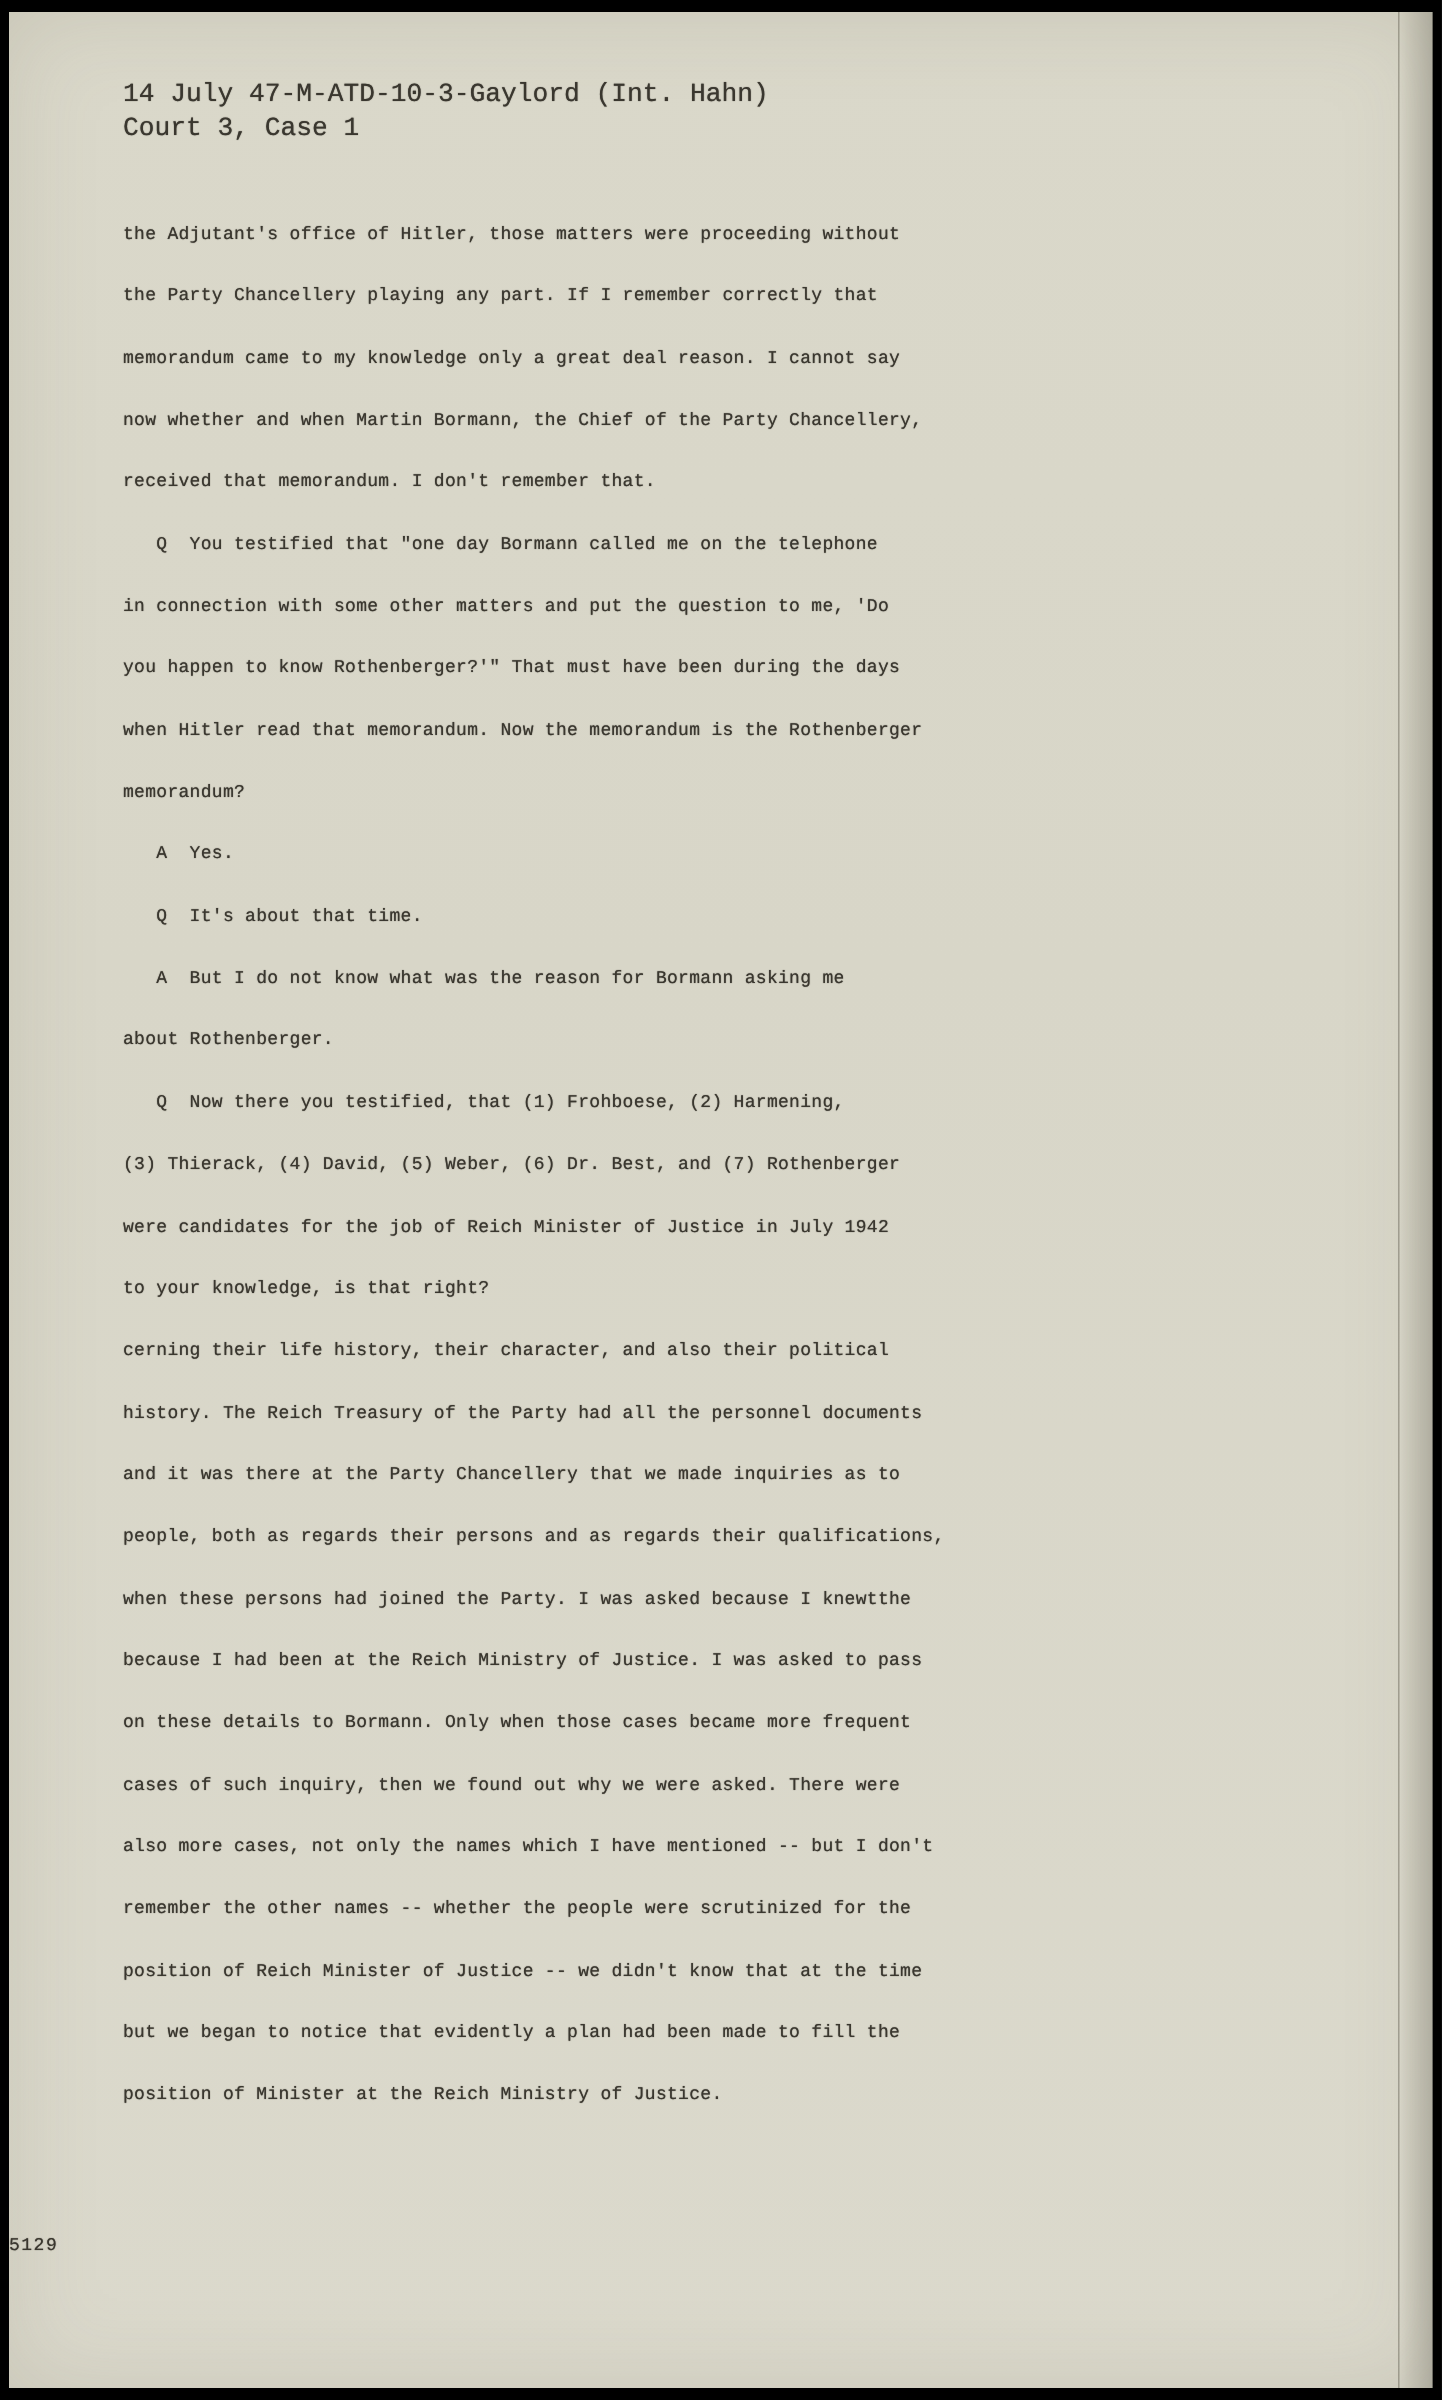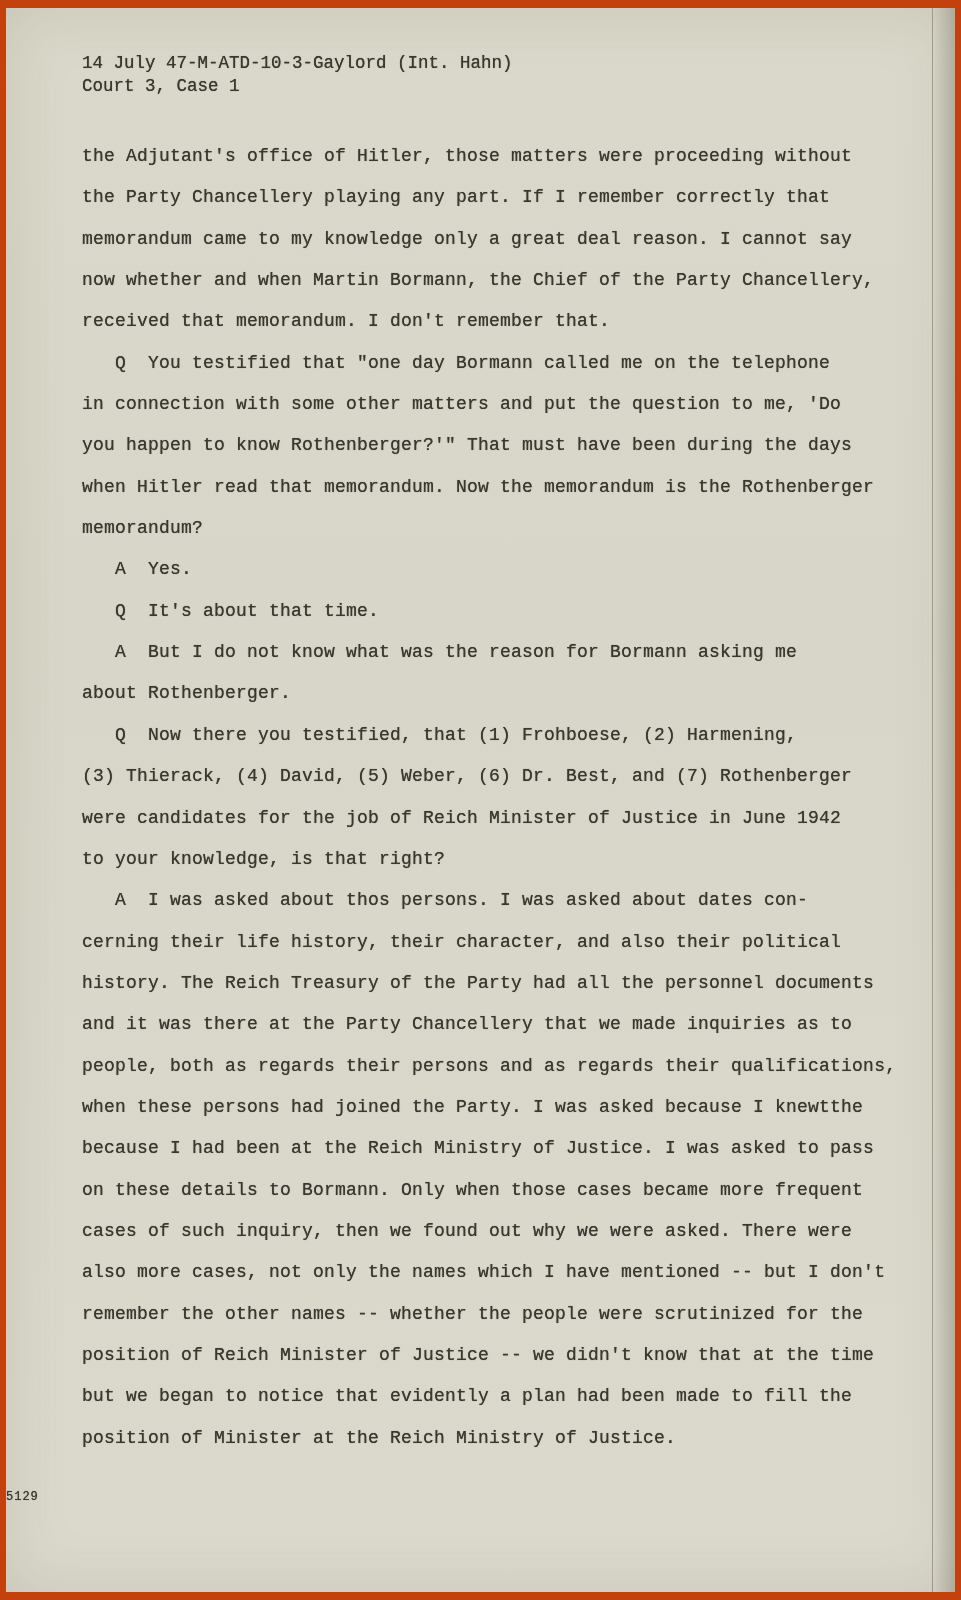--- a/index.html
+++ b/index.html
@@ -7,21 +7,21 @@
     padding: 0;
     width: 961px;
     height: 1600px;
     overflow: hidden;
     background: #131311;
   }
   .scan {
     position: relative;
     width: 961px;
     height: 1600px;
-    background: #c2410c;
+    background: #000000;
   }
   .paper {
     position: absolute;
     left: 6px;
     top: 8px;
     right: 6px;
     bottom: 8px;
     background:
       linear-gradient(180deg, #dad8ca 0%, #d8d6c8 40%, #dbd9cc 100%);
     box-shadow: inset 0 0 60px rgba(120,115,95,0.18);
@@ -53,21 +53,21 @@
   }
   .body-lines {
     position: absolute;
     left: 76px;
     top: 128px;
     right: 30px;
   }
   .line {
     height: 41.35px;
     line-height: 41.35px;
-    font-size: 18px;
+    font-size: 12px;
     white-space: pre;
     letter-spacing: 0.2px;
   }
   .page-number {
     position: absolute;
     left: 0;
     width: 100%;
     top: 1482px;
     text-align: left;
     font-size: 12px;
@@ -92,23 +92,22 @@
         <div class="line">in connection with some other matters and put the question to me, 'Do</div>
         <div class="line">you happen to know Rothenberger?'" That must have been during the days</div>
         <div class="line">when Hitler read that memorandum. Now the memorandum is the Rothenberger</div>
         <div class="line">memorandum?</div>
         <div class="line">   A  Yes.</div>
         <div class="line">   Q  It's about that time.</div>
         <div class="line">   A  But I do not know what was the reason for Bormann asking me</div>
         <div class="line">about Rothenberger.</div>
         <div class="line">   Q  Now there you testified, that (1) Frohboese, (2) Harmening,</div>
         <div class="line">(3) Thierack, (4) David, (5) Weber, (6) Dr. Best, and (7) Rothenberger</div>
-        <div class="line">were candidates for the job of Reich Minister of Justice in June 1942</div>
+        <div class="line">were candidates for the job of Reich Minister of Justice in July 1942</div>
         <div class="line">to your knowledge, is that right?</div>
-        <div class="line">   A  I was asked about thos persons. I was asked about dates con-</div>
         <div class="line">cerning their life history, their character, and also their political</div>
         <div class="line">history. The Reich Treasury of the Party had all the personnel documents</div>
         <div class="line">and it was there at the Party Chancellery that we made inquiries as to</div>
         <div class="line">people, both as regards their persons and as regards their qualifications,</div>
         <div class="line">when these persons had joined the Party. I was asked because I knewtthe</div>
         <div class="line">because I had been at the Reich Ministry of Justice. I was asked to pass</div>
         <div class="line">on these details to Bormann. Only when those cases became more frequent</div>
         <div class="line">cases of such inquiry, then we found out why we were asked. There were</div>
         <div class="line">also more cases, not only the names which I have mentioned -- but I don't</div>
         <div class="line">remember the other names -- whether the people were scrutinized for the</div>

